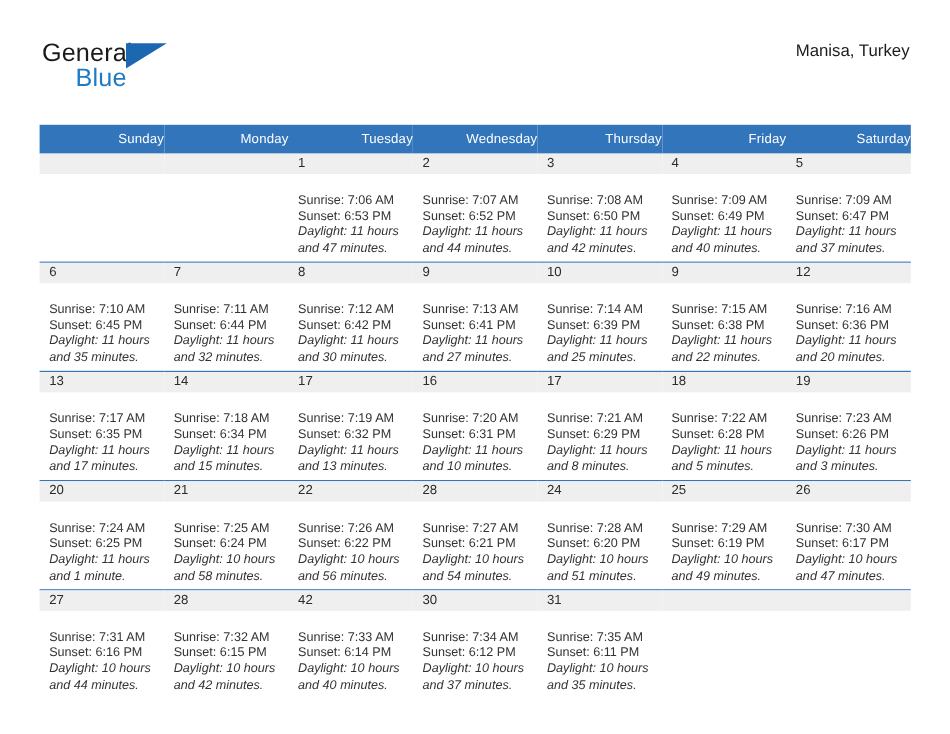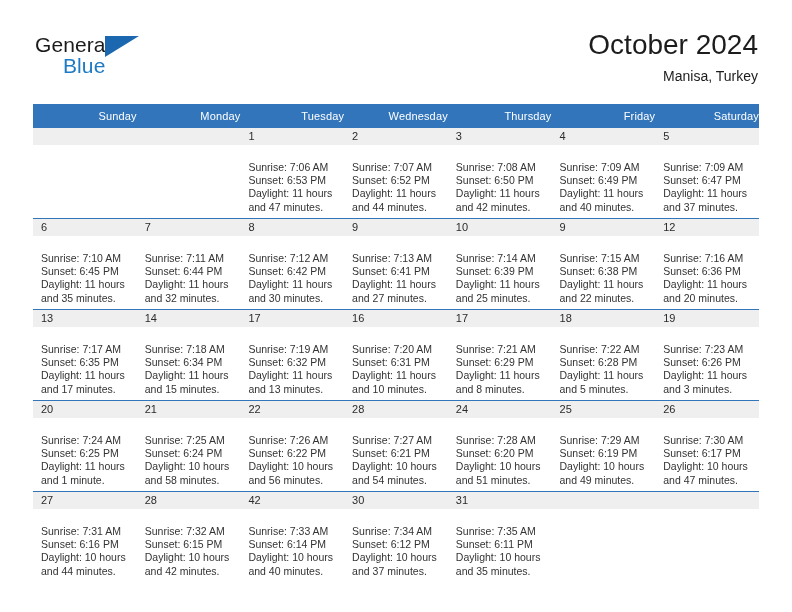--- a/index.html
+++ b/index.html
@@ -135,37 +135,37 @@
     padding: 16px 6px 0 8px;
     font-size: 10.5px;
     line-height: 13.2px;
     color: #333333;
   }
   .details div {
     white-space: nowrap;
   }
   .details .daylight {
     white-space: normal;
+    font-style: italic;
   }
 </style>
 </head>
 <body>
 
 <div class="page">
 
   <div class="header">
 
     <div class="brand">
       <span class="brand-general">General</span>
       <span class="brand-triangle"></span>
       <span class="brand-blue">Blue</span>
     </div>
 
     <div class="title-block">
-      <h1 class="cal-title">October 2024</h1>
       <p class="cal-subtitle">Manisa, Turkey</p>
     </div>
 
   </div>
 
   <table class="calendar">
     <thead>
       <tr>
         <th>Sunday</th>
         <th>Monday</th>

